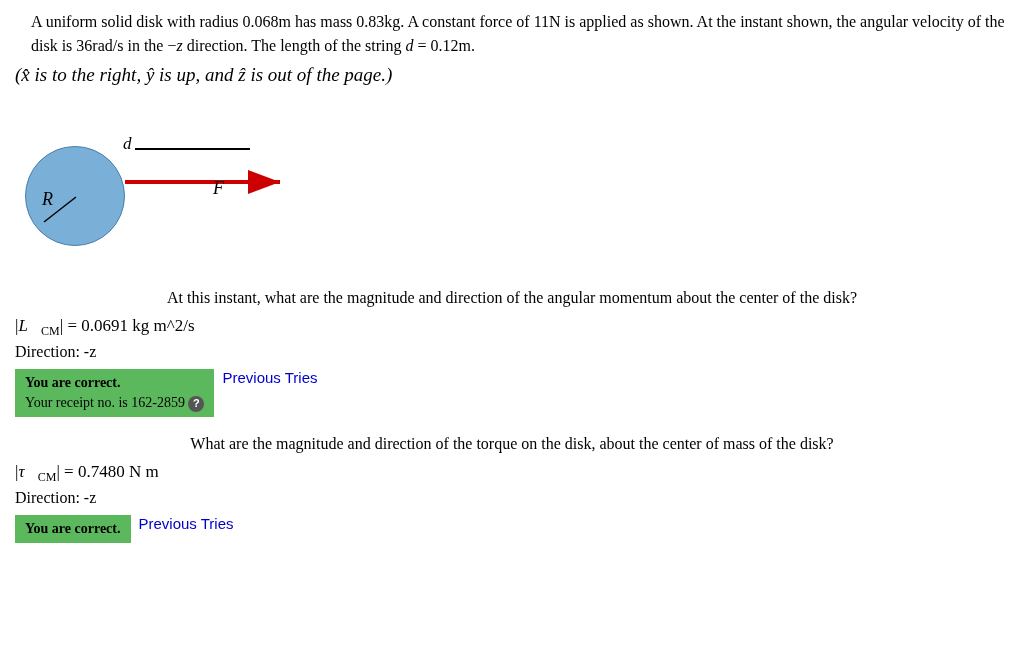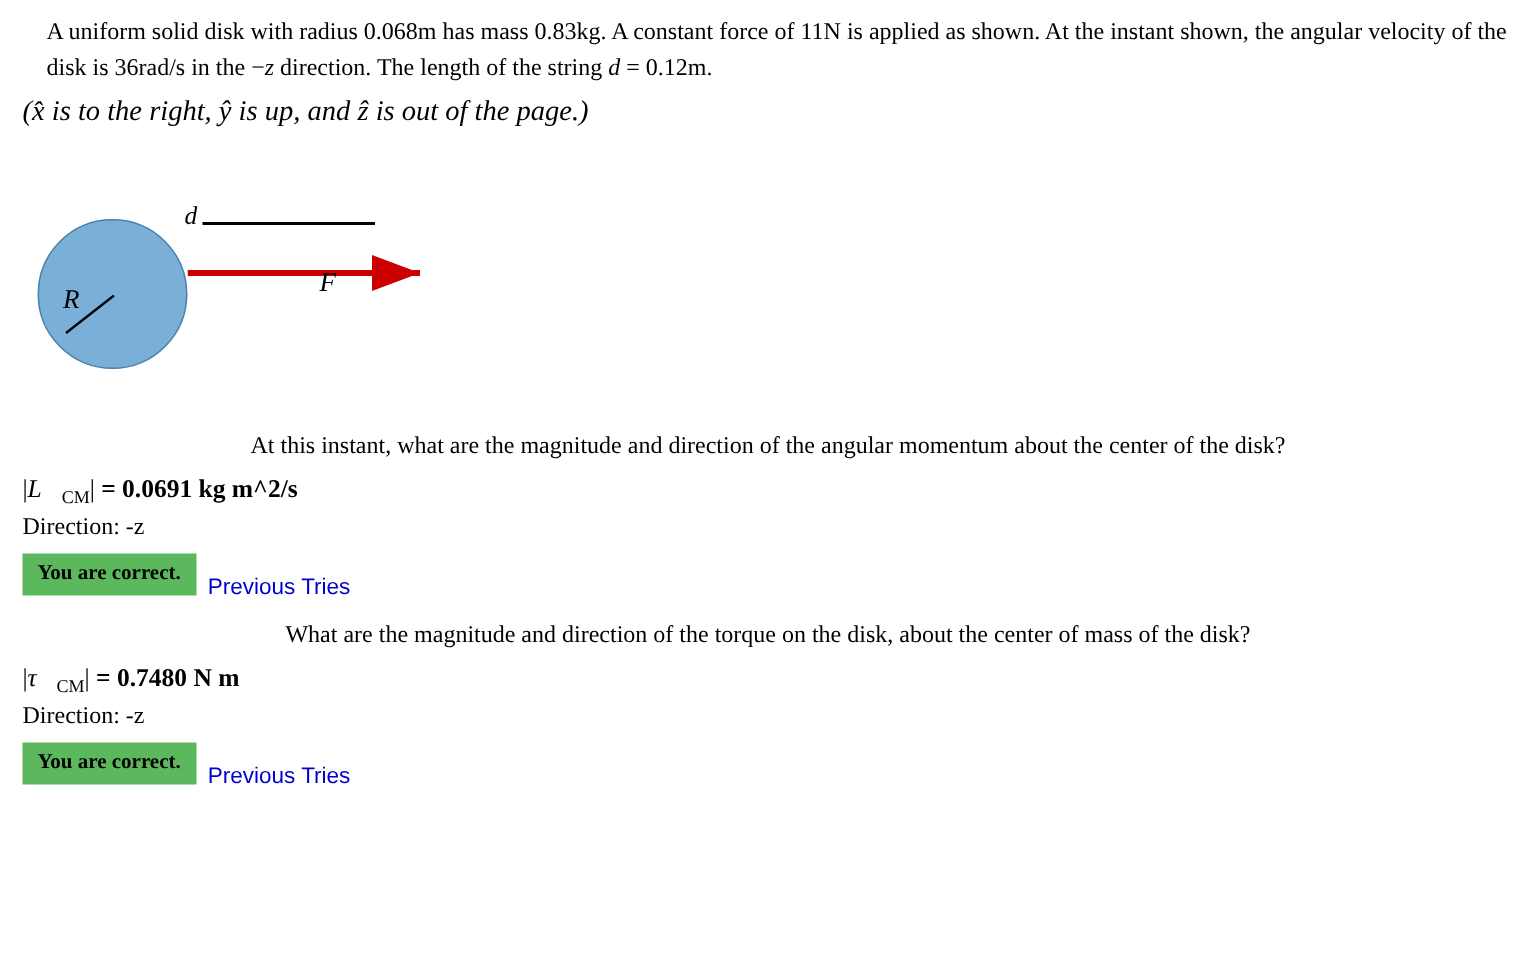--- a/index.html
+++ b/index.html
@@ -58,42 +58,42 @@
       margin-bottom: 6px;
       font-size: 16px;
       line-height: 1.5;
       text-align: center;
     }
     .answer-line {
       font-size: 17px;
       margin-bottom: 4px;
     }
     .bold-answer {
-      font-weight: bold;
+      font-weight: normal;
     }
     .direction-line {
       font-size: 16px;
       margin-bottom: 8px;
     }
     .correct-box {
       display: inline-block;
       background: #5cb85c;
       color: #000;
       padding: 4px 10px;
       font-size: 14px;
       line-height: 1.4;
       margin-bottom: 3px;
     }
     .correct-box .correct-title {
       font-weight: bold;
       font-size: 14px;
     }
     .receipt-row {
       display: flex;
-      align-items: flex-end;
+      align-items: flex-start;
       gap: 8px;
       margin-bottom: 12px;
       flex-wrap: nowrap;
     }
     .prev-tries-link {
       color: #00c;
       font-size: 15px;
       cursor: pointer;
       font-family: Arial, sans-serif;
     }
@@ -163,20 +163,24 @@
   |<i>L⃗</i><sub style="font-size:12px;">CM</sub>| <span class="bold-answer">= 0.0691 kg m^2/s</span>
 </div>
 
 <div class="direction-line">
   Direction: -z
 </div>
 
 <div class="receipt-row">
   <div class="correct-box">
     <div class="correct-title">You are correct.</div>
+    <div>
+      <span>Your receipt no. is 162-2859</span>
+      <span class="info-icon">?</span>
+    </div>
   </div>
   <a class="prev-tries-link">Previous Tries</a>
 </div>
 
 <div class="question-section">
   What are the magnitude and direction of the torque on the disk, about the center of mass of the disk?
 </div>
 
 <div class="answer-line math-eq">
   |<i>τ⃗</i><sub style="font-size:12px;">CM</sub>| <span class="bold-answer">= 0.7480 N m</span>

